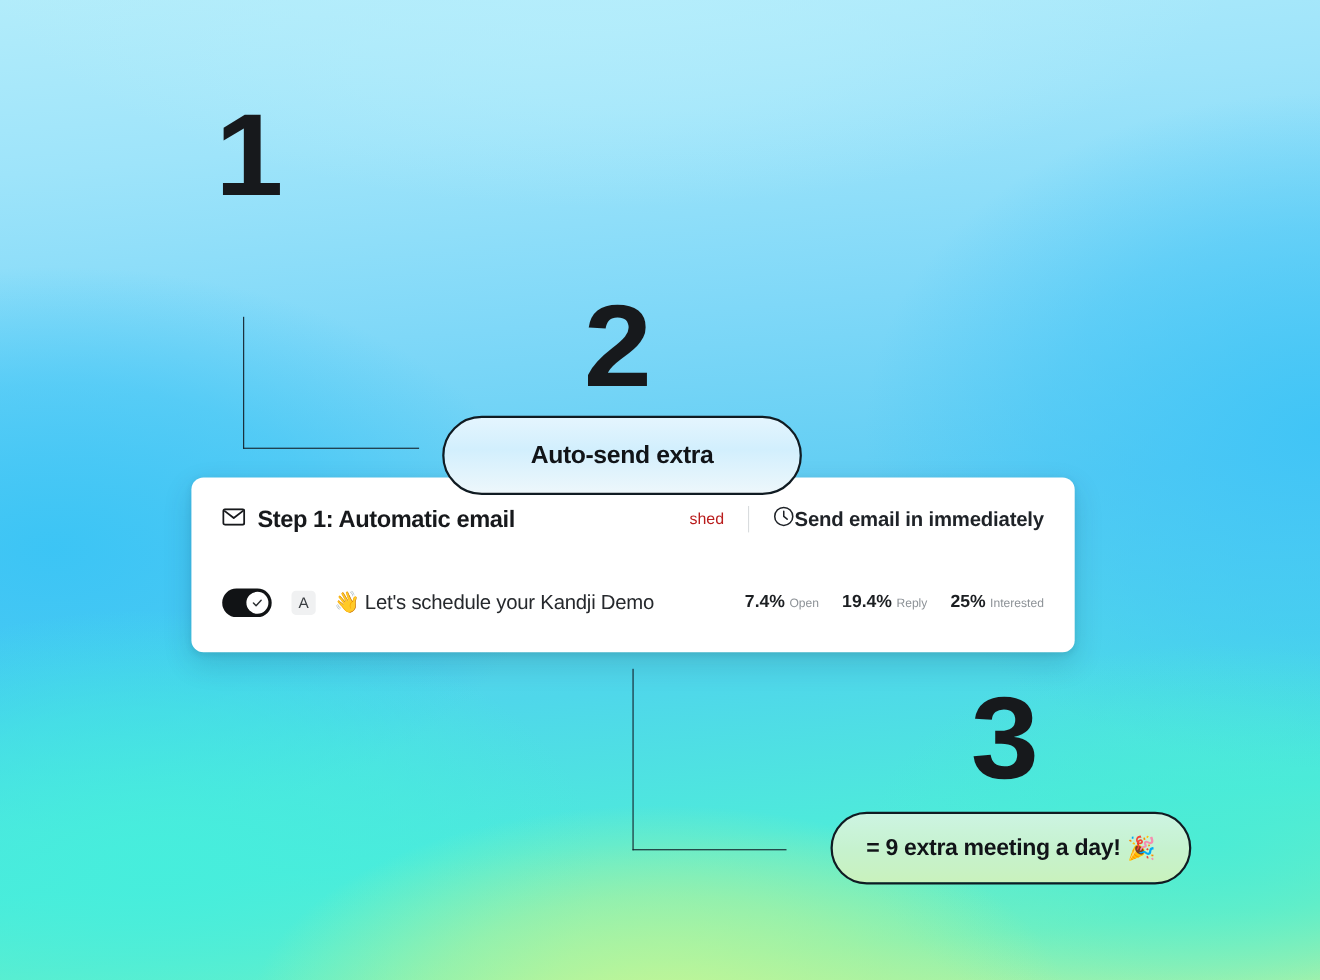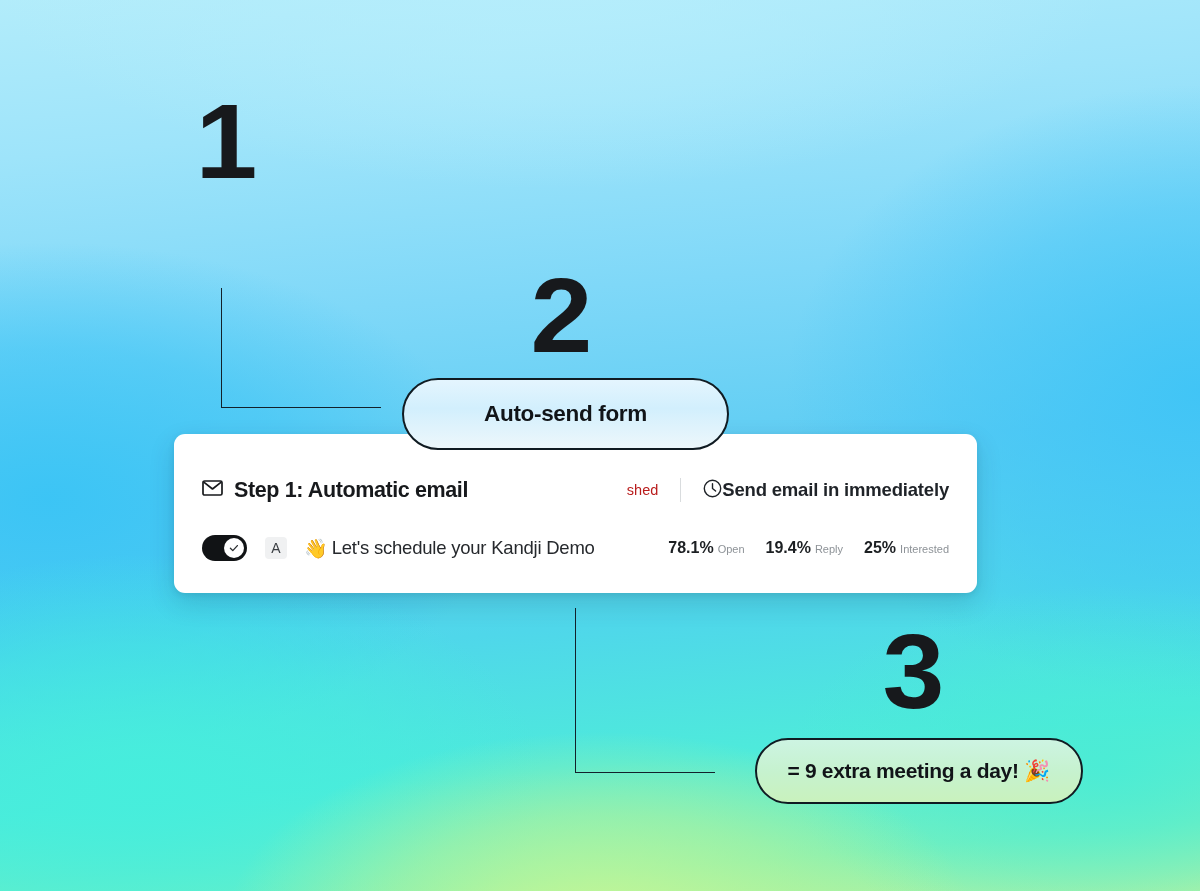--- a/index.html
+++ b/index.html
@@ -150,21 +150,21 @@
     height: 159px;
     background: #ffffff;
     border-radius: 11px;
     box-shadow: 0 10px 26px rgba(13,50,70,0.16), 0 2px 6px rgba(13,50,70,0.10);
     z-index: 5;
   }
 
   .card-header-row {
     position: absolute;
     left: 0; right: 0;
-    top: 38px;
+    top: 20px;
     height: 36px;
     display: flex;
     align-items: center;
     padding: 0 28px 0 28px;
   }
   .card-header-left {
     display: flex;
     align-items: center;
     gap: 11px;
   }
@@ -291,21 +291,21 @@
 
   <div class="connector connector-1"></div>
   <div class="connector connector-2"></div>
 
   <div class="step-num num-1">1</div>
   <div class="step-num num-2">2</div>
   <div class="step-num num-3">3</div>
 
 
   <div class="pill pill-2">
-    <span>Auto-send form</span>
+    <span>Auto-send extra</span>
   </div>
 
   <div class="pill pill-3">
     <span>= 9 extra meeting a day!</span>
     <span class="pill-emoji">🎉</span>
   </div>
 
   <div class="email-card">
 
     <div class="card-header-row">
@@ -343,21 +343,21 @@
         </span>
       </span>
 
       <span class="badge-a">A</span>
 
       <span class="subject-emoji">👋</span>
       <span class="subject-text">Let's schedule your Kandji Demo</span>
 
       <span class="metrics">
         <span class="metric">
-          <span class="metric-value">78.1%</span><span class="metric-label">Open</span>
+          <span class="metric-value">7.4%</span><span class="metric-label">Open</span>
         </span>
         <span class="metric">
           <span class="metric-value">19.4%</span><span class="metric-label">Reply</span>
         </span>
         <span class="metric">
           <span class="metric-value">25%</span><span class="metric-label">Interested</span>
         </span>
       </span>
     </div>
 

